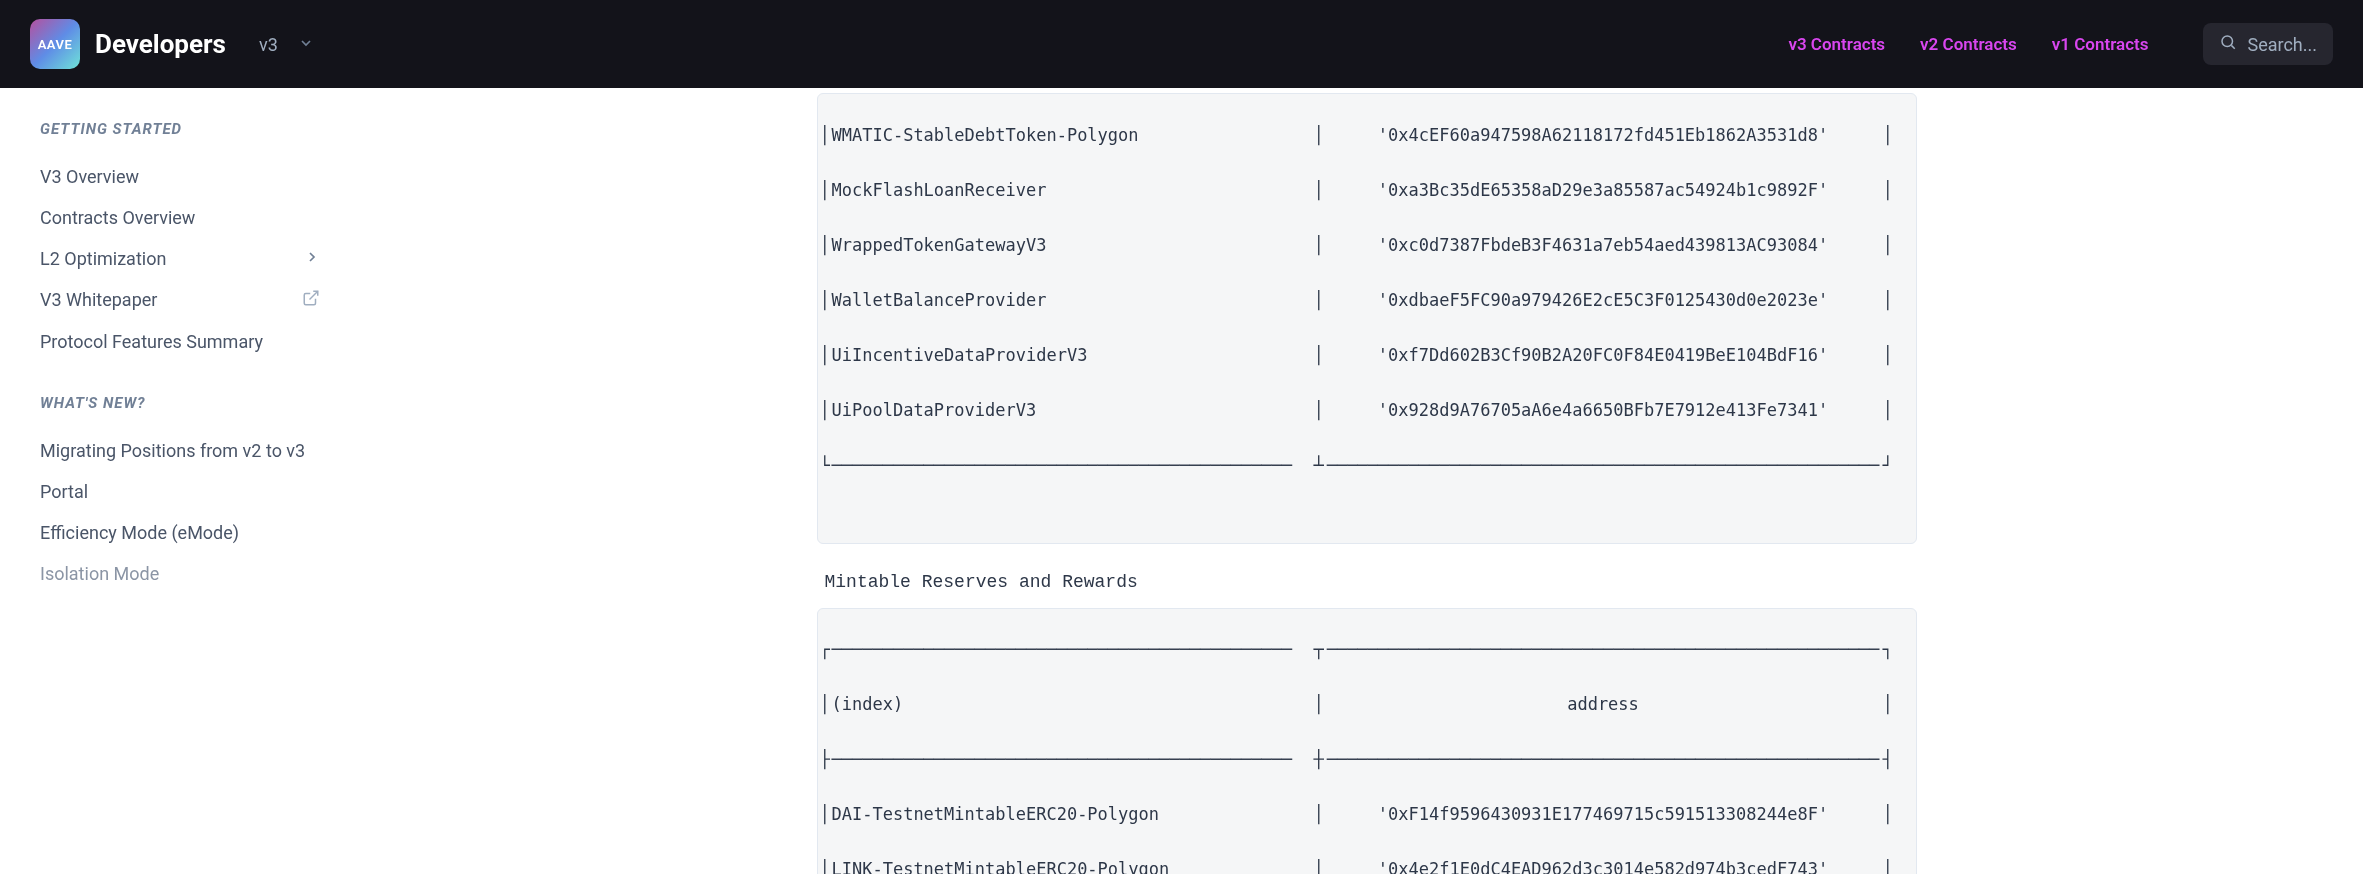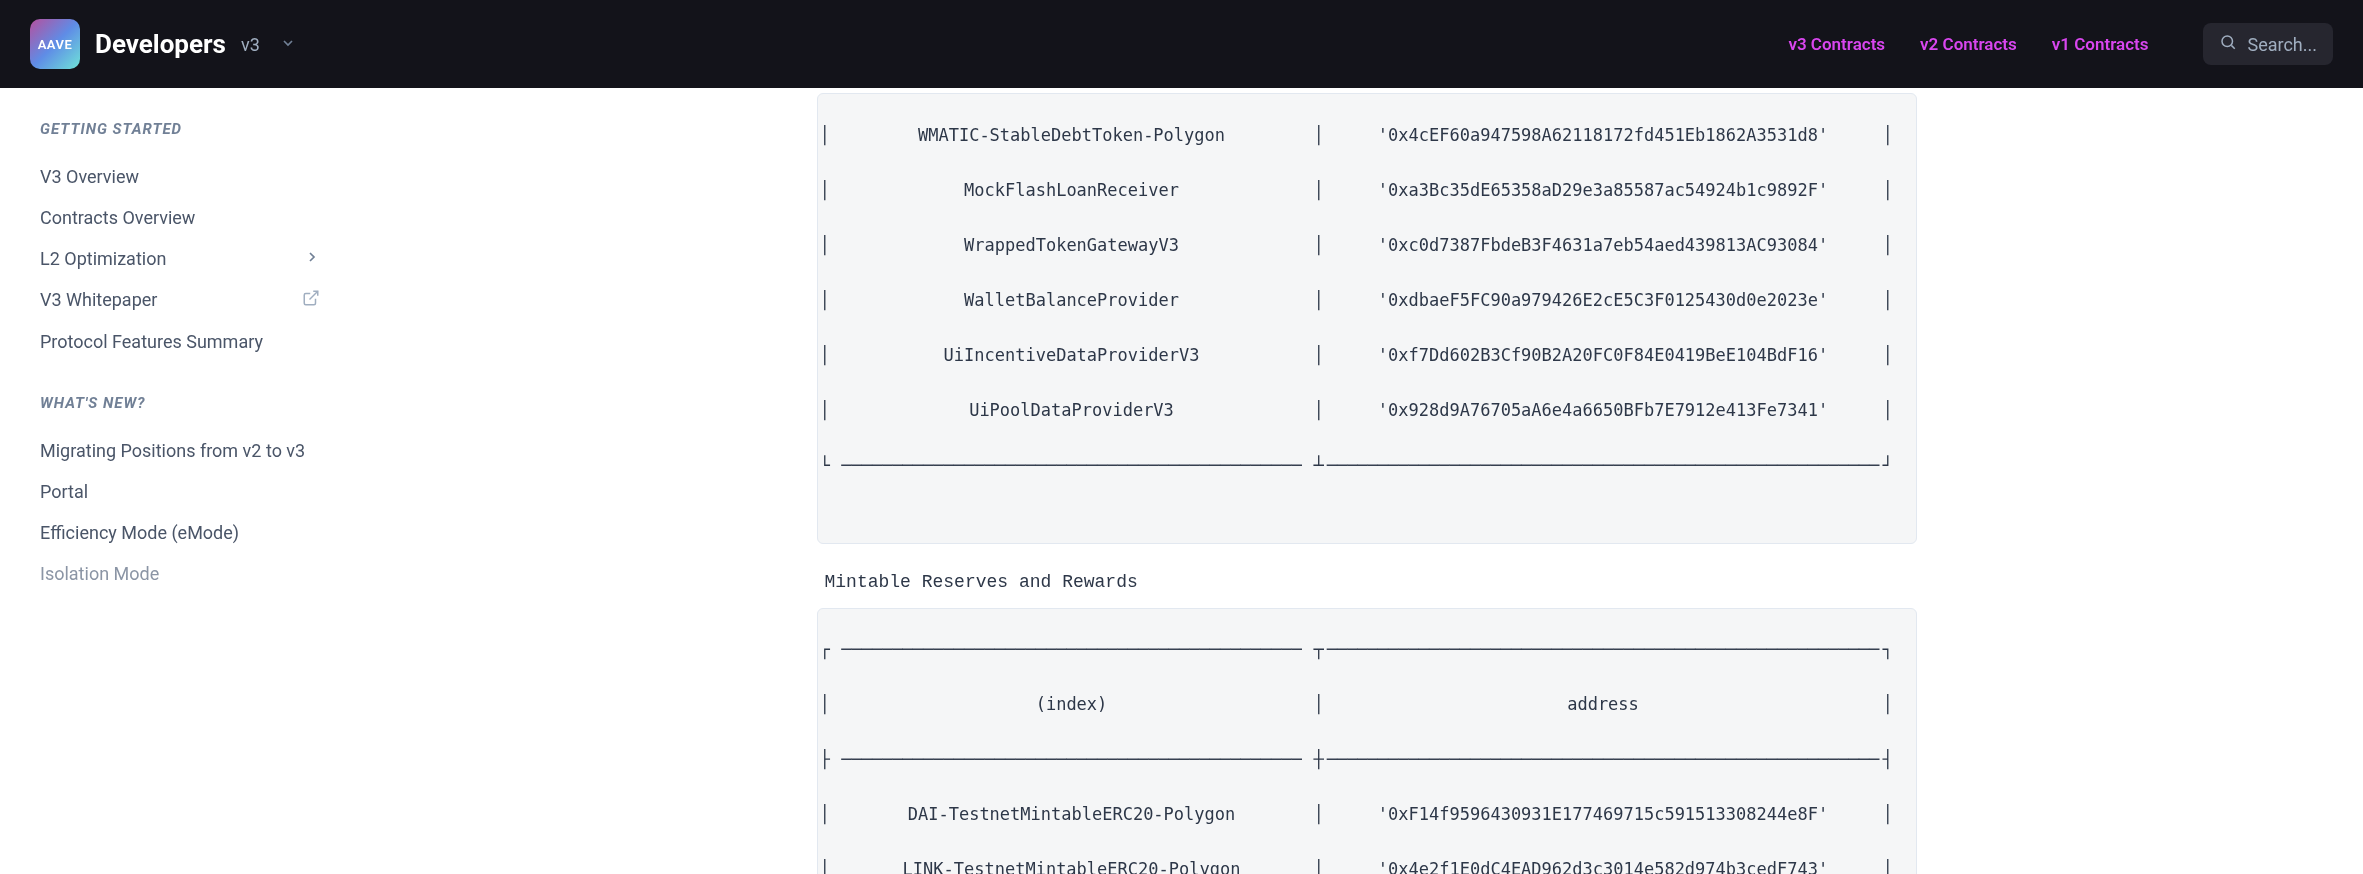--- a/index.html
+++ b/index.html
@@ -37,20 +37,21 @@
   .brand {
     color: #ffffff;
     font-size: 26px;
     font-weight: 700;
   }
   .version-selector {
     display: flex;
     gap: 20px;
     color: #a0aec0;
     font-size: 18px;
+    margin-left: 18px;
     cursor: pointer;
   }
   .header-right {
     display: flex;
     align-items: center;
     gap: 35px;
   }
   .nav-link {
     color: #d946ef;
     font-size: 17px;
@@ -119,21 +120,21 @@
     line-height: 1.62;
     color: #2d3748;
     padding: 0 0 8px 0;
     white-space: pre;
     overflow: hidden;
   }
   .table-row {
     display: flex;
   }
   .pipe { width: 14px; text-align: center; }
-  .col1 { width: 480px; text-align: center; }
+  .col1 { width: 480px; text-align: left; }
   .col2 { width: 555px; text-align: center; }
   .col2 .val { display:inline-block; }
   .section-label {
     font-family: Liberation Mono, monospace;
     font-size: 18px;
     color: #2d3748;
     margin: 28px 0 16px 8px;
   }
   .hr-border { letter-spacing: 0; }
   .chevron-icon { color: #718096; }

